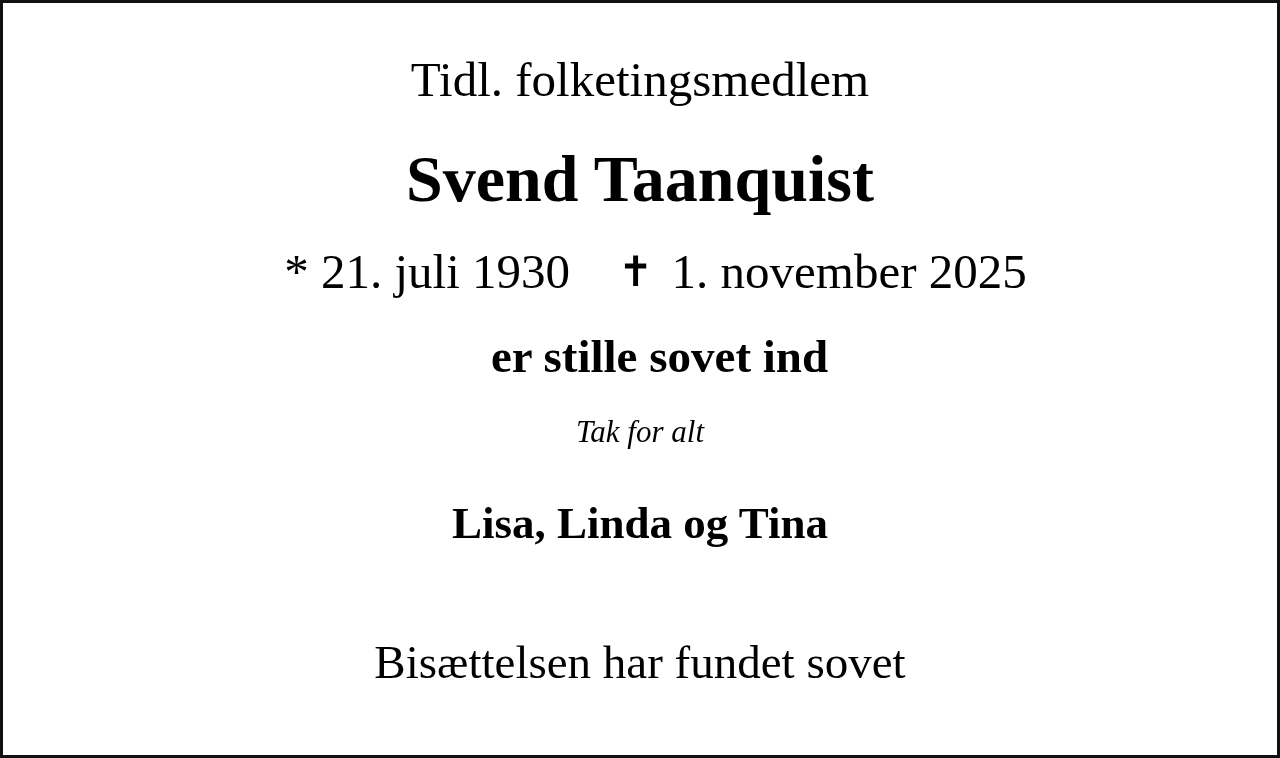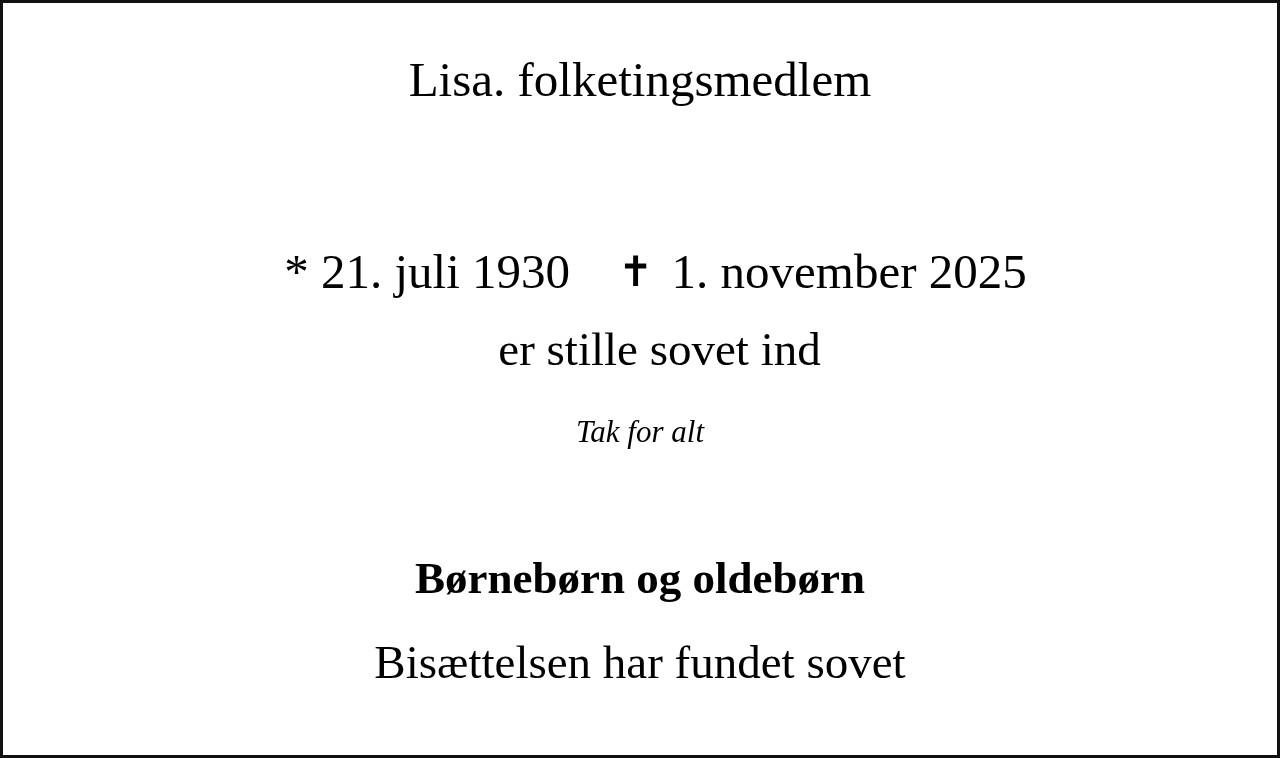--- a/index.html
+++ b/index.html
@@ -46,23 +46,23 @@
   .dates .death { margin-left: 24px; }
   .dates .cross {
     font-family: "DejaVu Sans", sans-serif;
     font-weight: 700;
     font-size: 42px;
     position: relative;
     top: -2px;
     margin-right: 6px;
   }
   .passing {
-    top: 321px;
+    top: 328px;
     font-size: 47px;
-    font-weight: 400;
+    font-weight: 700;
     padding-left: 39px;
   }
   .farewell {
     top: 412px;
     font-size: 31px;
     font-style: italic;
     font-weight: 400;
   }
   .family-names {
     top: 496px;
@@ -78,29 +78,30 @@
     top: 634px;
     font-size: 47px;
     font-weight: 400;
   }
 </style>
 </head>
 <body>
 
 <div class="notice-card">
 
-  <div class="line occupation">Lisa. folketingsmedlem</div>
+  <div class="line occupation">Tidl. folketingsmedlem</div>
 
+  <div class="line deceased-name">Svend Taanquist</div>
 
   <div class="line dates">
     <span class="birth"><span>*</span> <span>21. juli 1930</span></span><span class="death"><span class="cross">✝</span> <span>1. november 2025</span></span>
   </div>
 
   <div class="line passing">er stille sovet ind</div>
 
   <div class="line farewell">Tak for alt</div>
 
+  <div class="line family-names">Lisa, Linda og Tina</div>
 
-  <div class="line family-relation">Børnebørn og oldebørn</div>
 
   <div class="line funeral">Bisættelsen har fundet sovet</div>
 
 </div>
 
 </body></html>

